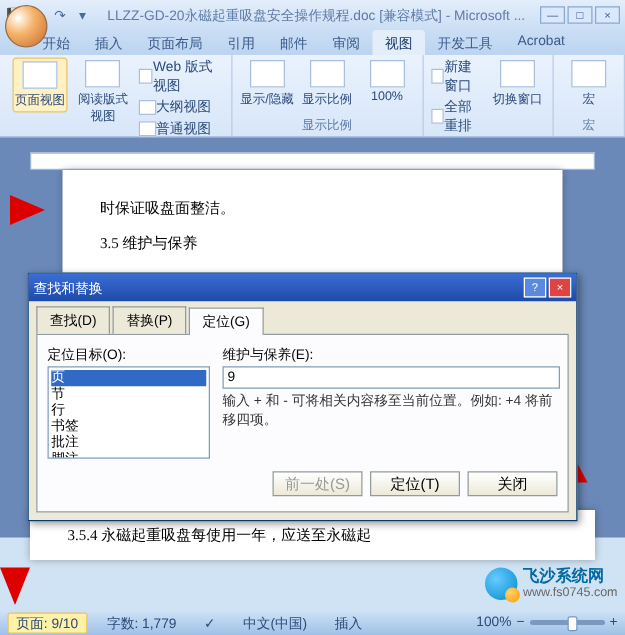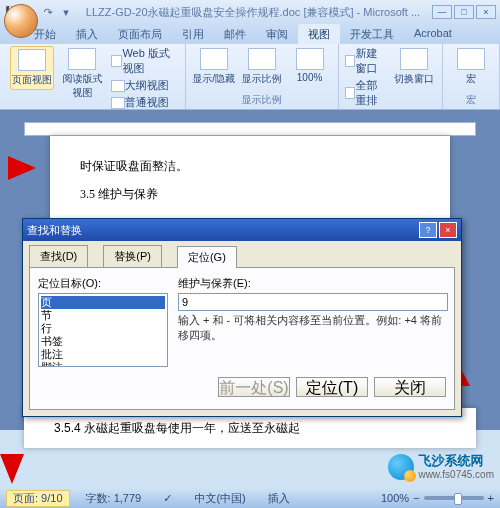--- a/index.html
+++ b/index.html
@@ -33,49 +33,49 @@
 .redarrow{position:absolute;width:0;height:0;z-index:5}
 .redarrow.a1{left:8px;top:156px;border-top:12px solid transparent;border-bottom:12px solid transparent;border-left:28px solid #d00}
 .redarrow.a2{right:30px;top:352px;border-left:18px solid transparent;border-right:18px solid transparent;border-bottom:34px solid #d00}
 .redarrow.a3{left:0px;top:454px;border-left:12px solid transparent;border-right:12px solid transparent;border-top:30px solid #d00}
 .dialog{position:absolute;left:22px;top:218px;width:440px;background:#ece9d8;border:1px solid #003c74;box-shadow:2px 2px 6px rgba(0,0,0,.4);z-index:10}
 .dlg-title{height:22px;background:linear-gradient(#3a6ed5,#1e4aa8);color:#fff;display:flex;align-items:center;justify-content:space-between;padding:0 4px;font-size:11px}
 .dlg-title .r{display:flex;gap:2px}
 .dlg-title .r span{width:18px;height:16px;background:#d44;border:1px solid #fff;display:flex;align-items:center;justify-content:center;font-size:9px}
 .dlg-title .r span.h{background:#5a8ae0}
 .dlg-tabs{display:flex;padding:4px 6px 0}
-.dlg-tabs span{padding:3px 10px;border:1px solid #919b9c;border-bottom:none;background:#ece9d8;margin-right:15px;font-size:11px}
+.dlg-tabs span{padding:3px 10px;border:1px solid #919b9c;border-bottom:none;background:#ece9d8;margin-right:2px;font-size:11px}
 .dlg-tabs span.act{background:#fcfcfe;position:relative;top:1px}
 .dlg-body{border:1px solid #919b9c;margin:0 6px 6px;background:#fcfcfe;padding:8px;display:flex;flex-direction:column;gap:6px}
 .dlg-row{display:flex;gap:10px}
 .dlg-col{display:flex;flex-direction:column;gap:2px}
 .dlg-col label{font-size:11px}
 .listbox{width:130px;height:74px;background:#fff;border:1px solid #7f9db9;padding:2px;overflow:hidden}
 .listbox div{font-size:11px;line-height:13px}
 .listbox .sel{background:#316ac5;color:#fff}
 .inp{width:270px;height:18px;border:1px solid #7f9db9;background:#fff;padding:0 3px;font-size:11px}
 .hint{font-size:11px;color:#333}
 .dlg-btns{display:flex;justify-content:flex-end;gap:6px;padding:4px 0}
-.dlg-btns button{width:72px;height:20px;border:1px solid #919b9c;background:linear-gradient(#fff,#ece9d8);font-size:16px}
+.dlg-btns button{width:72px;height:20px;border:1px solid #919b9c;background:linear-gradient(#fff,#ece9d8);font-size:12px}
 .dlg-btns button:disabled{color:#999}
 .statusbar{position:absolute;bottom:0;left:0;right:0;height:20px;background:linear-gradient(#cfe3f5,#9fc0e8);display:flex;align-items:center;padding:0 6px;gap:10px;color:#2a4a7a;font-size:10px}
 .statusbar .cell{padding:0 6px}
 .statusbar .cell.hl{background:#fff1a8;border:1px solid #e8c46a;border-radius:2px}
 .statusbar .spacer{flex:1}
 .statusbar .zoom{display:flex;align-items:center;gap:4px}
 .statusbar .slider{width:60px;height:4px;background:#7a98c0;border-radius:2px;position:relative}
 .statusbar .slider::after{content:"";position:absolute;left:30px;top:-3px;width:6px;height:10px;background:#fff;border:1px solid #7a98c0;border-radius:2px}
 .watermark{position:absolute;right:6px;bottom:28px;display:flex;align-items:center;gap:4px;z-index:20}
 .watermark .logo{width:26px;height:26px;border-radius:50%;background:radial-gradient(circle at 35% 35%,#6cf,#08c);position:relative}
 .watermark .logo::after{content:"";position:absolute;right:-2px;bottom:-2px;width:12px;height:12px;border-radius:50%;background:radial-gradient(circle at 35% 35%,#ffd36c,#f90)}
 .watermark .txt{display:flex;flex-direction:column;line-height:1.1}
 .watermark .t1{font-size:13px;font-weight:bold;color:#0369a1}
 .watermark .t2{font-size:10px;color:#666}
 .pageshadow{position:absolute;left:24px;right:24px;bottom:60px;height:40px;background:#fff;box-shadow:0 0 6px rgba(0,0,0,.3);padding:10px 30px}
-.pageshadow p{color:#000;line-height:1.8;font-family:Liberation Sans, sans-serif;font-size:12px}
+.pageshadow p{color:#000;line-height:1.8;font-family:Liberation Serif, serif;font-size:12px}
 </style>
 </head>
 <body>
 
 <div class="office-btn"></div>
 
 <div class="titlebar">
   <div class="qat">
     <span>💾</span>
     <span>↶</span>

